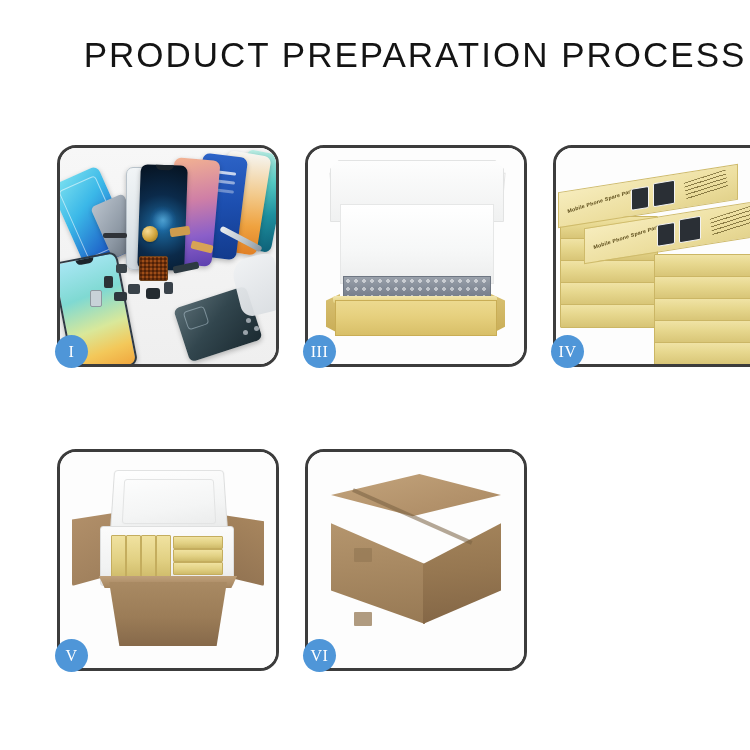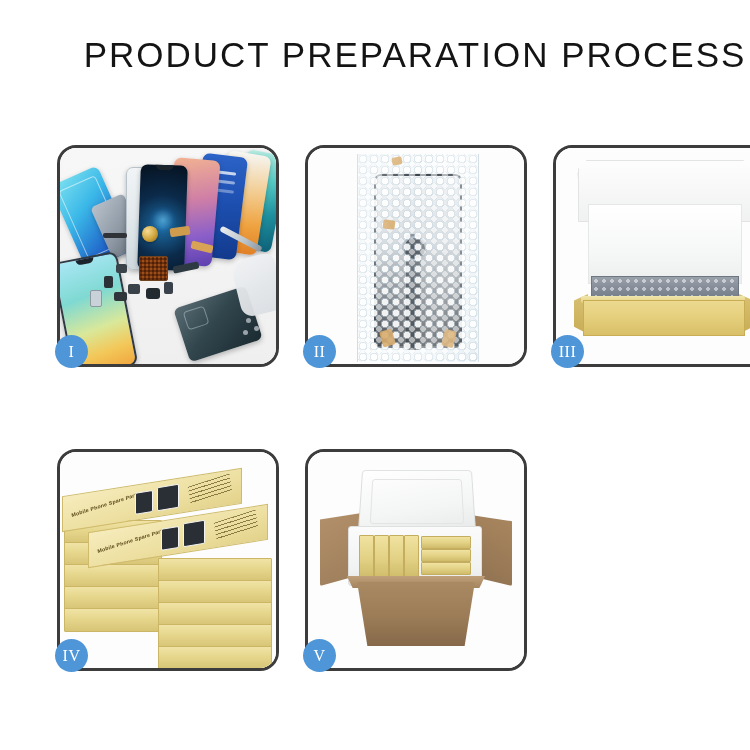--- a/index.html
+++ b/index.html
@@ -385,38 +385,20 @@
         <div class="part sq7"></div>
         <div class="part tweez"></div>
         <div class="part hand"></div>
         <div class="part screw" style="left:186px;top:170px;"></div>
         <div class="part screw" style="left:194px;top:178px;"></div>
         <div class="part screw" style="left:183px;top:182px;"></div>
       </div>
       <div class="badge">I</div>
     </div>
 
-    <div class="panel">
-      <div class="panel-inner p2">
-        <div class="bagwrap">
-          <div class="partdark">
-            <div class="connstrip"></div>
-            <div class="camring"></div>
-          </div>
-          <div class="bubbles"></div>
-          <div class="bubbles2"></div>
-          <div class="tape t1"></div>
-          <div class="tape t2"></div>
-          <div class="tape t3"></div>
-          <div class="tape t4"></div>
-          <div class="sheen"></div>
-        </div>
-      </div>
-      <div class="badge">II</div>
-    </div>
 
     <div class="panel">
       <div class="panel-inner p3">
         <div class="flapL"></div>
         <div class="flapR"></div>
         <div class="lidback"></div>
         <div class="foamwhite"></div>
         <div class="foamgray"></div>
         <div class="boxleft"></div>
         <div class="boxright"></div>
@@ -473,15 +455,26 @@
           <div class="ybox" style="left:72px;top:9px;width:48px;height:11px;"></div>
           <div class="ybox" style="left:72px;top:22px;width:48px;height:11px;"></div>
           <div class="ybox" style="left:72px;top:35px;width:48px;height:11px;"></div>
         </div>
         <div class="cartonRim"></div>
         <div class="cartonBody"></div>
       </div>
       <div class="badge">V</div>
     </div>
 
+    <div class="panel">
+      <div class="panel-inner p6">
+        <div class="cTop"></div>
+        <div class="cFront"></div>
+        <div class="cSide"></div>
+        <div class="cSeam"></div>
+        <div class="cTape" style="left:46px;top:96px;width:18px;height:14px;"></div>
+        <div class="cTape" style="left:46px;top:160px;width:18px;height:14px;"></div>
+      </div>
+      <div class="badge">VI</div>
+    </div>
 
   </div>
 </div>
 
 </body></html>

